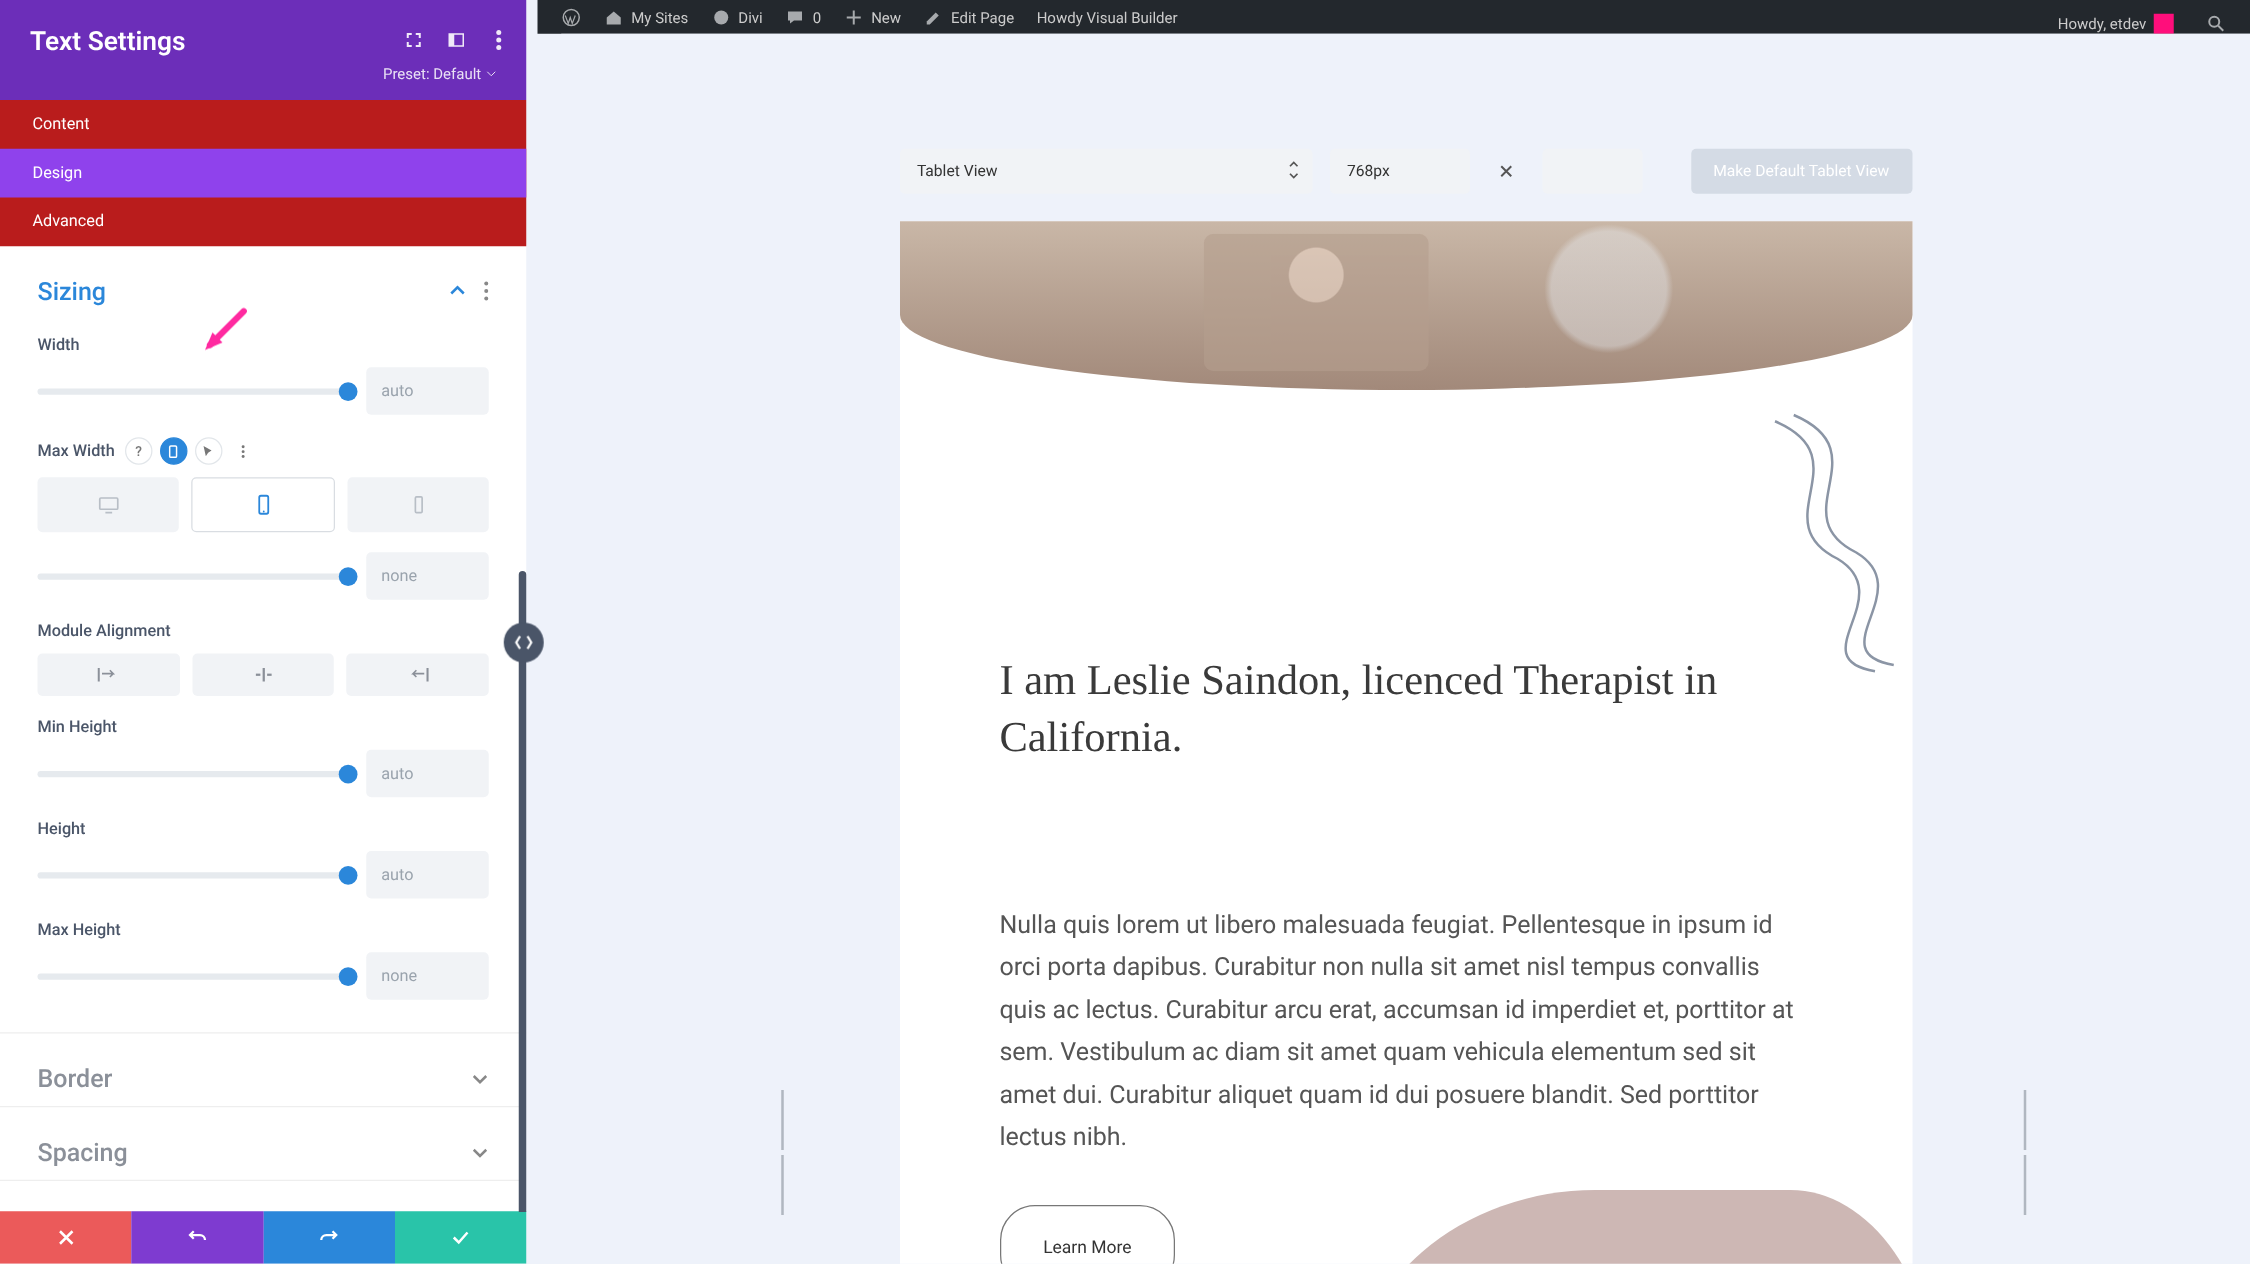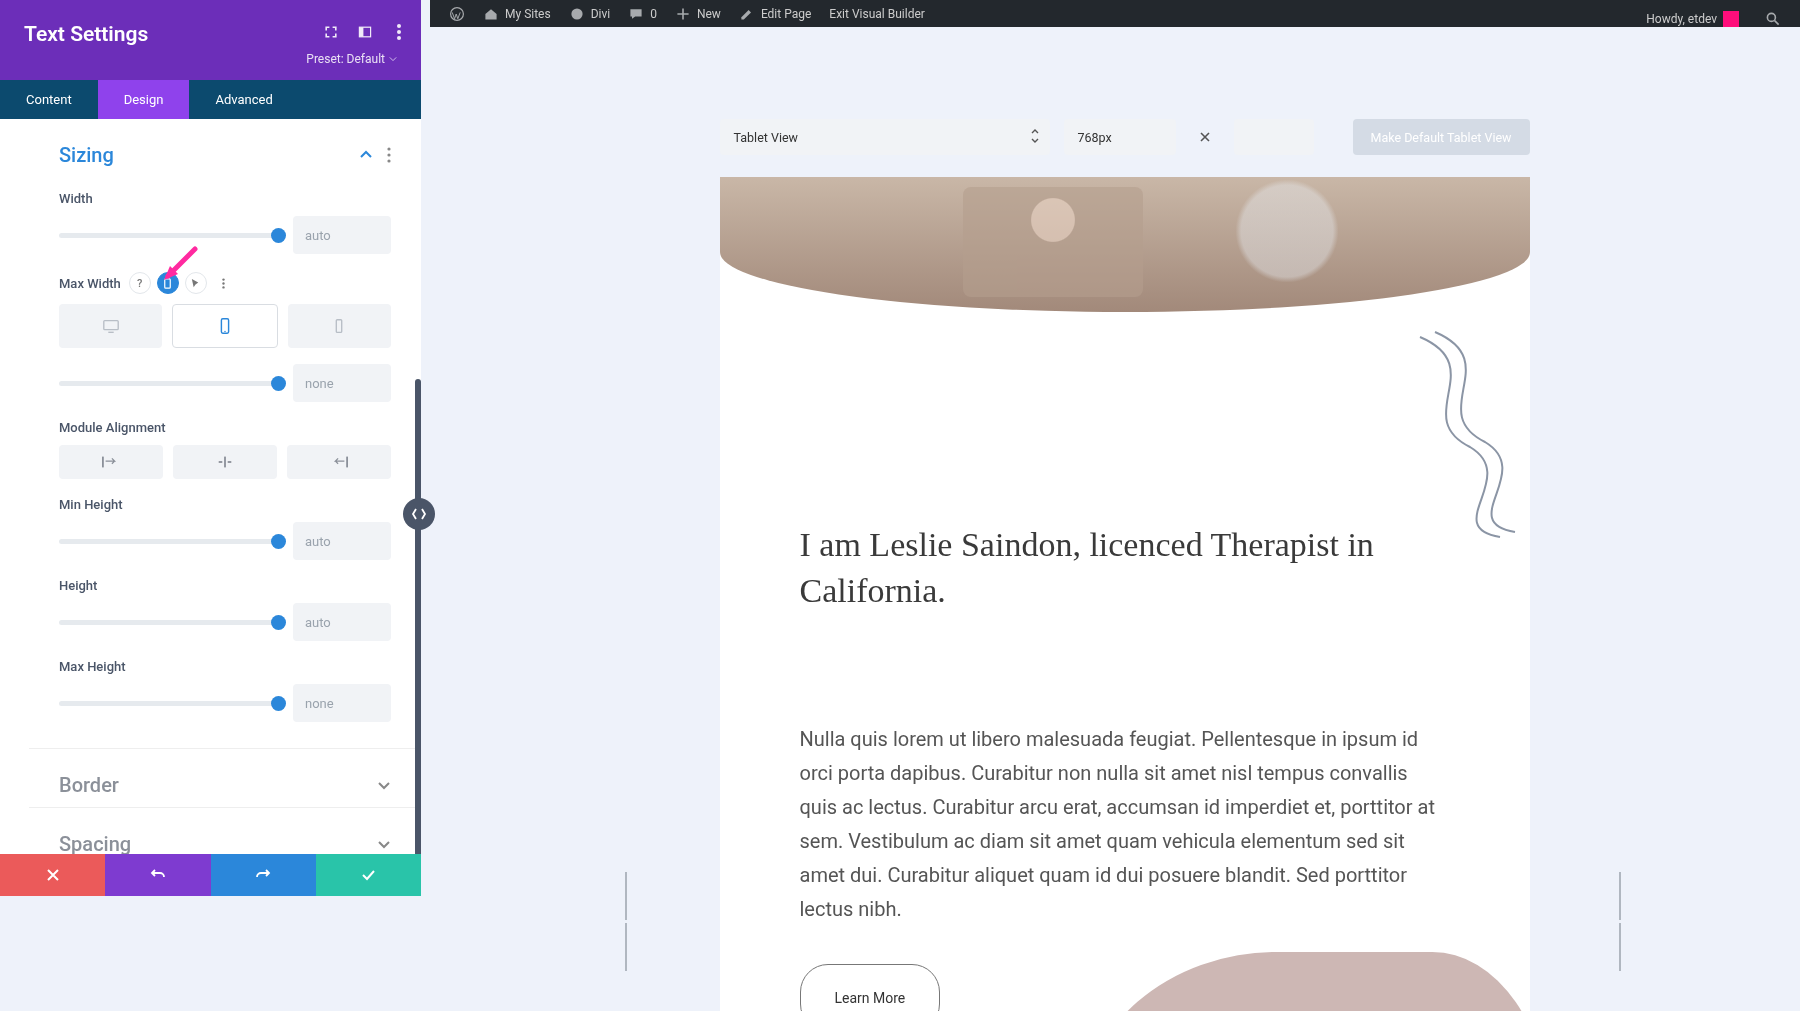--- a/index.html
+++ b/index.html
@@ -7,31 +7,31 @@
   .app { position: relative; width: 1800px; height: 1011px; transform-origin: top left; }
 
   
   .adminbar { position: absolute; top:0; left:430px; right:0; height:27px; background:#23282d; color:#ccc; display:flex; align-items:flex-end; padding:0 10px; font-size:12px; }
   .adminbar .ab-item { display:flex; align-items:center; gap:6px; padding:0 9px; height:100%; cursor:pointer; }
   .adminbar .ab-right { margin-left:auto; display:flex; align-items:center; gap:8px; }
   .adminbar svg { width:16px; height:16px; fill:#a7aaad; }
   .pink-sq { width:16px; height:16px; background:#ff0e7b; display:inline-block; }
 
   
-  .panel { position:absolute; top:0; left:0; width:421px; height:896px; background:#fff; display:flex; flex-direction:column; }
+  .panel { position:absolute; top:0; left:0; width:421px; height:1011px; background:#fff; display:flex; flex-direction:column; }
   .panel-header { background:#6c2eb9; color:#fff; padding:22px 24px 14px; position:relative; }
   .panel-title { font-size:21px; font-weight:600; }
   .panel-preset { font-size:12px; opacity:.85; margin-top:6px; display:flex; align-items:center; gap:4px;justify-content:flex-end; }
   .panel-header .hdr-icons { position:absolute; top:24px; right:14px; display:flex; gap:18px; }
   .hdr-icons svg { width:16px; height:16px; fill:#fff; opacity:.9; }
-  .tabs { display:flex; background:#0c4a6e; }
+  .tabs { display:flex; background:#b91c1c;flex-direction:column; }
   .tab { padding:12px 26px; color:#fff; font-size:13px; cursor:pointer; }
   .tab.active { background:#8f42ec; }
 
-  .panel-body { flex:1; overflow-y:auto; position:relative;padding-left:29px; }
+  .panel-body { flex:1; overflow-y:auto; position:relative; }
   .scroll-thumb { position:absolute; right:0; top:260px; width:6px; height:530px; background:#4a5568; border-radius:3px; }
 
   .section { padding:18px 30px 4px; border-bottom:1px solid #eee; }
   .section .section-hdr { display:flex; align-items:center; justify-content:space-between; cursor:pointer; padding:6px 0; }
   .section-title { font-size:20px; color:#8b9099; font-weight:500; }
   .section.open .section-title { color:#2b87da; }
   .section .chev { width:14px; height:14px; }
   .section .chev svg { width:14px; height:14px; fill:#888; }
   .section.open .chev svg { fill:#2b87da; }
   .dots { width:4px; height:16px; display:inline-block; }
@@ -145,21 +145,21 @@
         </svg>
         <span>New</span>
       </div>
   <div class="ab-item">
         <svg viewBox="0 0 20 20">
           <path d="M3 14l9-9 3 3-9 9H3z"></path>
         </svg>
         <span>Edit Page</span>
       </div>
   <div class="ab-item">
-        <span>Exit Visual Builder</span>
+        <span>Howdy Visual Builder</span>
       </div>
   <div class="ab-right">
     <div class="ab-item">
           <span>Howdy, etdev</span>
           <span class="pink-sq"></span>
         </div>
     <div class="ab-item">
           <svg viewBox="0 0 20 20">
             <circle cx="8" cy="8" r="5" fill="none" stroke="#a7aaad" stroke-width="2"></circle>
             <path d="M12 12l5 5" stroke="#a7aaad" stroke-width="2"></path>

